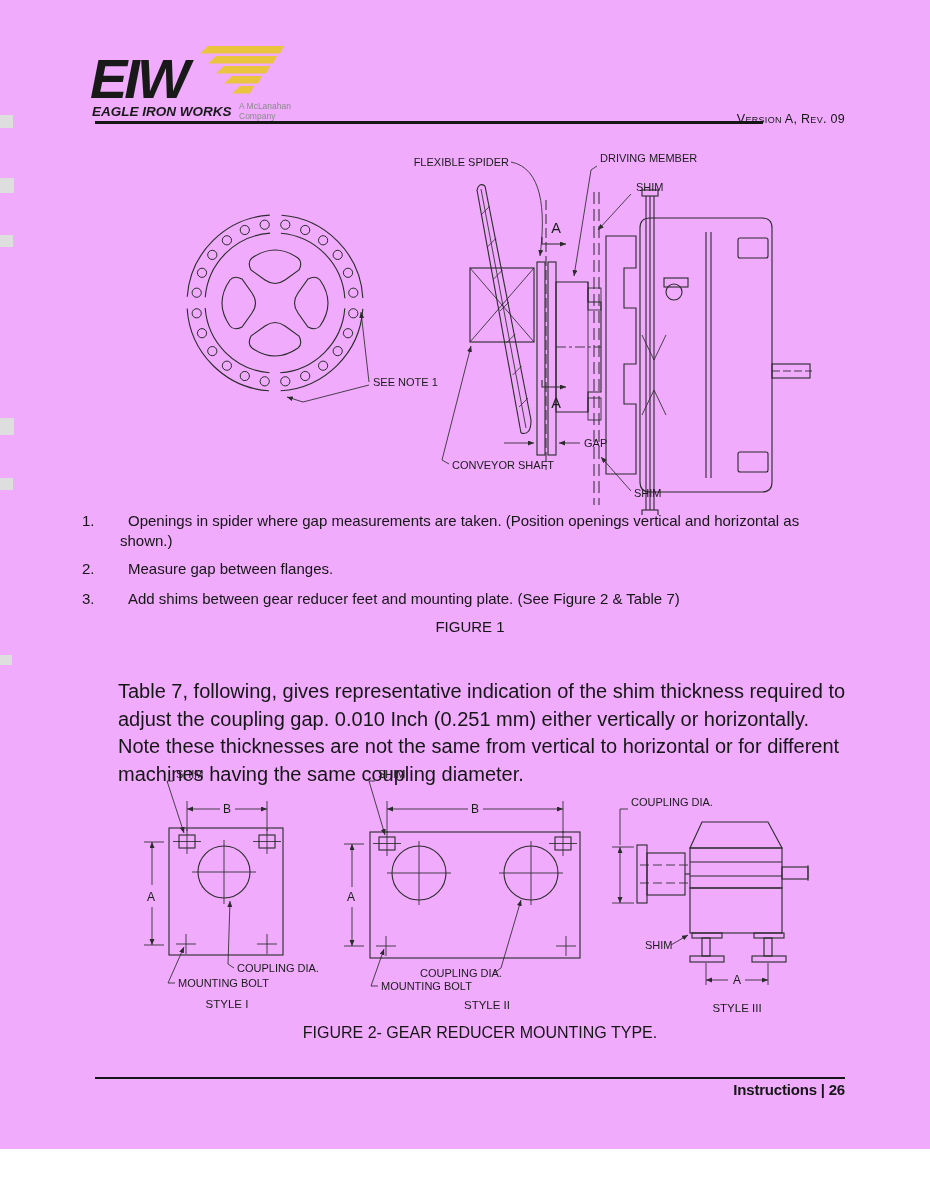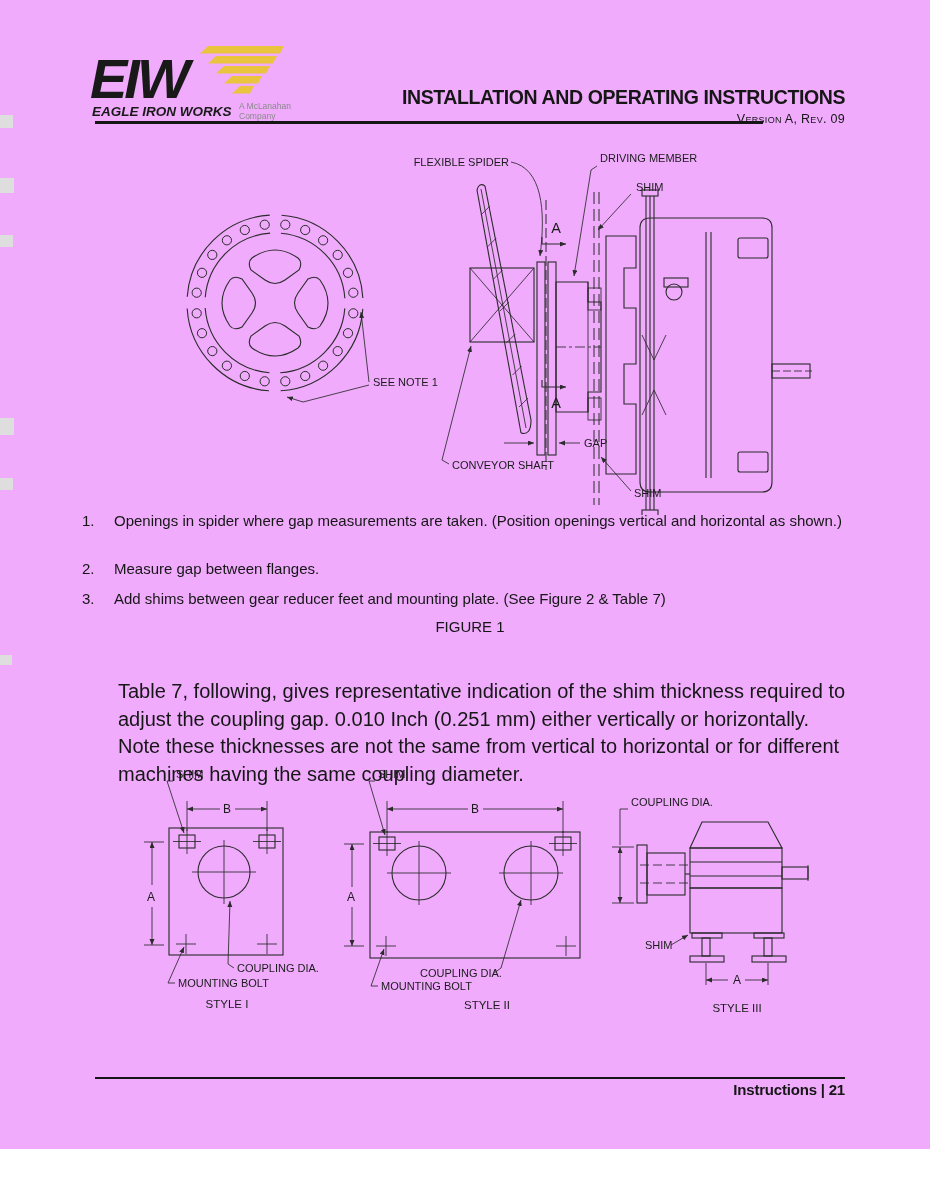--- a/index.html
+++ b/index.html
@@ -8,21 +8,21 @@
   .abs{position:absolute;}
   
   .hdr-title{position:absolute;right:85px;top:86px;font-size:19.5px;font-weight:bold;
              letter-spacing:-0.4px;white-space:nowrap;}
   .hdr-version{position:absolute;right:85px;top:112px;font-size:12.5px;font-variant:small-caps;
                letter-spacing:.3px;}
   .hdr-rule{position:absolute;left:95px;top:121px;width:668px;height:3px;background:#161616;}
   
   .note{position:absolute;left:82px;width:760px;font-size:15px;line-height:1.35;}
   .note-num{position:absolute;left:0;top:0;}
-  .note-text{display:block;margin-left:24px;text-indent:8px;}
+  .note-text{display:block;margin-left:38px;text-indent:8px;}
   .fig-cap{position:absolute;left:0;width:940px;text-align:center;font-size:15px;}
   .fig2-cap{position:absolute;left:30px;width:900px;text-align:center;font-size:16px;}
   .para{position:absolute;left:118px;top:678px;width:736px;font-size:20px;line-height:1.38;}
   .footer-rule{position:absolute;left:95px;top:1077px;width:750px;height:2px;background:#161616;}
   .footer-text{position:absolute;right:85px;top:1081px;font-size:15px;font-weight:bold;
                letter-spacing:-0.2px;}
   
   svg .ln{stroke:#2b2b2b;fill:none;stroke-width:1.1;}
   svg .thin{stroke:#2b2b2b;fill:none;stroke-width:0.85;}
   svg .dash{stroke:#2b2b2b;fill:none;stroke-width:1;}
@@ -62,21 +62,20 @@
       <path d="M128,33.5 L136,26 L182,26 L178,33.5 Z"></path>
       <path d="M136,43.5 L144,36 L174,36 L170,43.5 Z"></path>
       <path d="M144,53.5 L152,46 L166,46 L162,53.5 Z"></path>
     </g>
     <text class="logo-eiw" x="2" y="58">EIW</text>
     <text class="logo-name" x="4" y="76">EAGLE IRON WORKS</text>
     <text class="logo-tag" x="151" y="69">A McLanahan</text>
     <text class="logo-tag" x="151" y="79">Company</text>
   </svg>
 
-  <div class="hdr-title">INSTALLATION AND OPERATING INSTRUCTIONS</div>
   <div class="hdr-rule"></div>
   <div class="hdr-version">Version A, Rev. 09</div>
 
   <svg class="abs" style="left:0;top:140px;" width="930" height="375" viewBox="0 0 930 375">
     <defs>
       <marker id="f1arw" orient="auto-start-reverse" markerUnits="userSpaceOnUse" markerWidth="8" markerHeight="7" refX="6" refY="2.5">
         <path d="M0,0 L6,2.5 L0,5 Z" fill="#2b2b2b"></path>
       </marker>
       <path id="cutT" d="M 252,118 Q 275,102 298,118 Q 303,122 299,130 L 285,140 Q 275,147 265,140 L 251,130 Q 247,122 252,118 Z"></path>
     </defs>
@@ -318,17 +317,18 @@
       <line class="thin" x1="671" y1="180" x2="688" y2="170" marker-end="url(#f2arw)"></line>
       <line class="thin" x1="706" y1="198" x2="706" y2="220"></line>
       <line class="thin" x1="768" y1="198" x2="768" y2="220"></line>
       <line class="thin" x1="706" y1="215" x2="728" y2="215" marker-start="url(#f2arw)"></line>
       <line class="thin" x1="745" y1="215" x2="768" y2="215" marker-end="url(#f2arw)"></line>
       <text class="dimlab" x="737" y="219" text-anchor="middle">A</text>
       <text class="labcap" x="737" y="247" text-anchor="middle">STYLE III</text>
     </g>
   </svg>
 
+  <div class="fig2-cap" style="top:1024px;">FIGURE 2- GEAR REDUCER MOUNTING TYPE.</div>
 
   <div class="footer-rule"></div>
-  <div class="footer-text">Instructions | 21</div>
+  <div class="footer-text">Instructions | 26</div>
 
 </div>
 
 </body></html>

